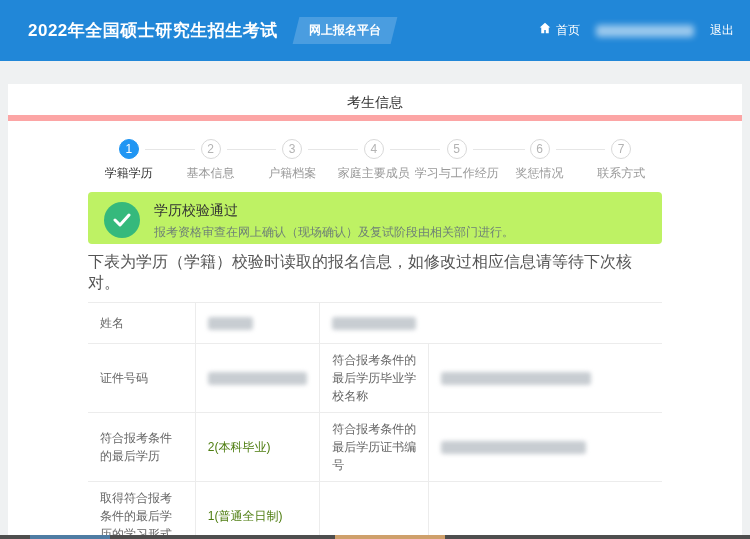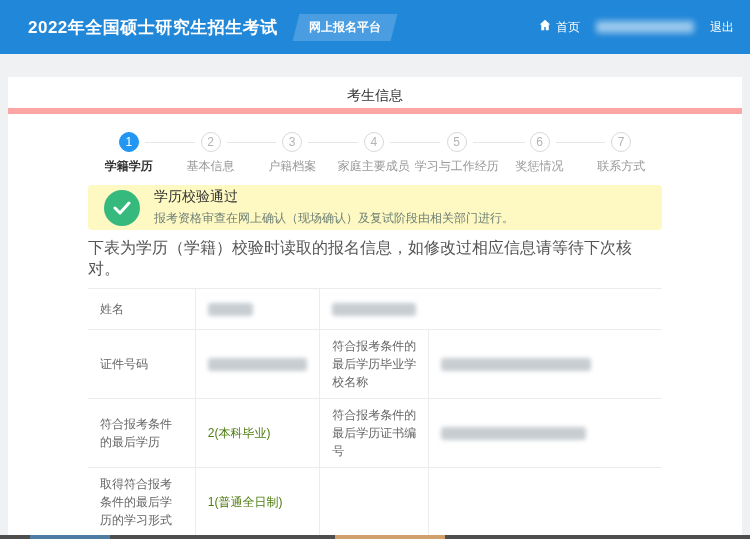--- a/index.html
+++ b/index.html
@@ -3,21 +3,21 @@
 <meta charset="utf-8">
 <style>
   * { margin:0; padding:0; box-sizing:border-box; }
   html,body { width:750px; height:539px; }
   body {
     font-family:"Liberation Sans","DejaVu Sans",sans-serif;
     background:#eff1f2; overflow:hidden; position:relative;
   }
 
   
-  .topbar { height:54px; background:#2187d8; display:flex; align-items:center; padding:0 16px 0 28px; }
+  .topbar { height:61px; background:#2187d8; display:flex; align-items:center; padding:0 16px 0 28px; }
   .topbar-title { color:#fff; font-size:17px; font-weight:bold; letter-spacing:.5px; white-space:nowrap; }
   .badge { margin-left:18px; background:#4a9de0; padding:5px 13px; transform:skewX(-14deg); }
   .badge span { display:block; transform:skewX(14deg); color:#fff; font-size:12px; font-weight:bold; white-space:nowrap; }
   .topbar-right { margin-left:auto; display:flex; align-items:center; color:#fff; font-size:12px; }
   .home-link { display:flex; align-items:flex-start; gap:5px; cursor:pointer; }
   .user-redacted { width:98px; height:12px; margin:0 16px; border-radius:3px;
     background:rgba(255,255,255,.55); filter:blur(3px); }
   .logout-link { cursor:pointer; }
 
   
@@ -28,25 +28,25 @@
 
   
   .steps { display:flex; margin-bottom:10px; }
   .step { flex:1; text-align:center; position:relative; cursor:pointer; }
   .step:not(:last-child)::after { content:""; position:absolute; top:10px;
     left:calc(50% + 16px); width:calc(100% - 32px); height:1px; background:#e6e6e6; }
   .dot { width:20px; height:20px; border-radius:50%; margin:0 auto 6px; background:#fff;
     border:1px solid #d9d9d9; color:#b3b3b3; font-size:12px; line-height:18px; position:relative; z-index:2; }
   .step.active .dot { background:#2196f3; border-color:#2196f3; color:#fff; }
   .step-label { font-size:12px; color:#999; white-space:nowrap; }
-  .step.active .step-label { color:#333; font-weight:bold; }
+  .step.active .step-label { color:#333; font-weight:normal; }
 
   
-  .alert { background:#fef9c3; border-radius:4px; display:flex; align-items:center;
-    padding:10px 16px; height:45px; }
+  .alert { background:#bef264; border-radius:4px; display:flex; align-items:flex-start;
+    padding:10px 16px; height:52px; }
   .alert-icon { width:36px; height:36px; border-radius:50%; background:#35b97c; flex:none;
     display:flex; align-items:center; justify-content:center; margin-right:14px; }
   .alert-title { font-size:14px; color:#333; margin-bottom:4px; }
   .alert-desc { font-size:12px; color:#6e8076; }
 
   .intro { font-size:16px; color:#555; margin:8px 0 8px; }
 
   
   .info-table { border-bottom:1px solid #ececec; }
   .trow { display:grid; grid-template-columns:18.6% 21.7% 19% 40.7%; border-top:1px solid #ececec; }

